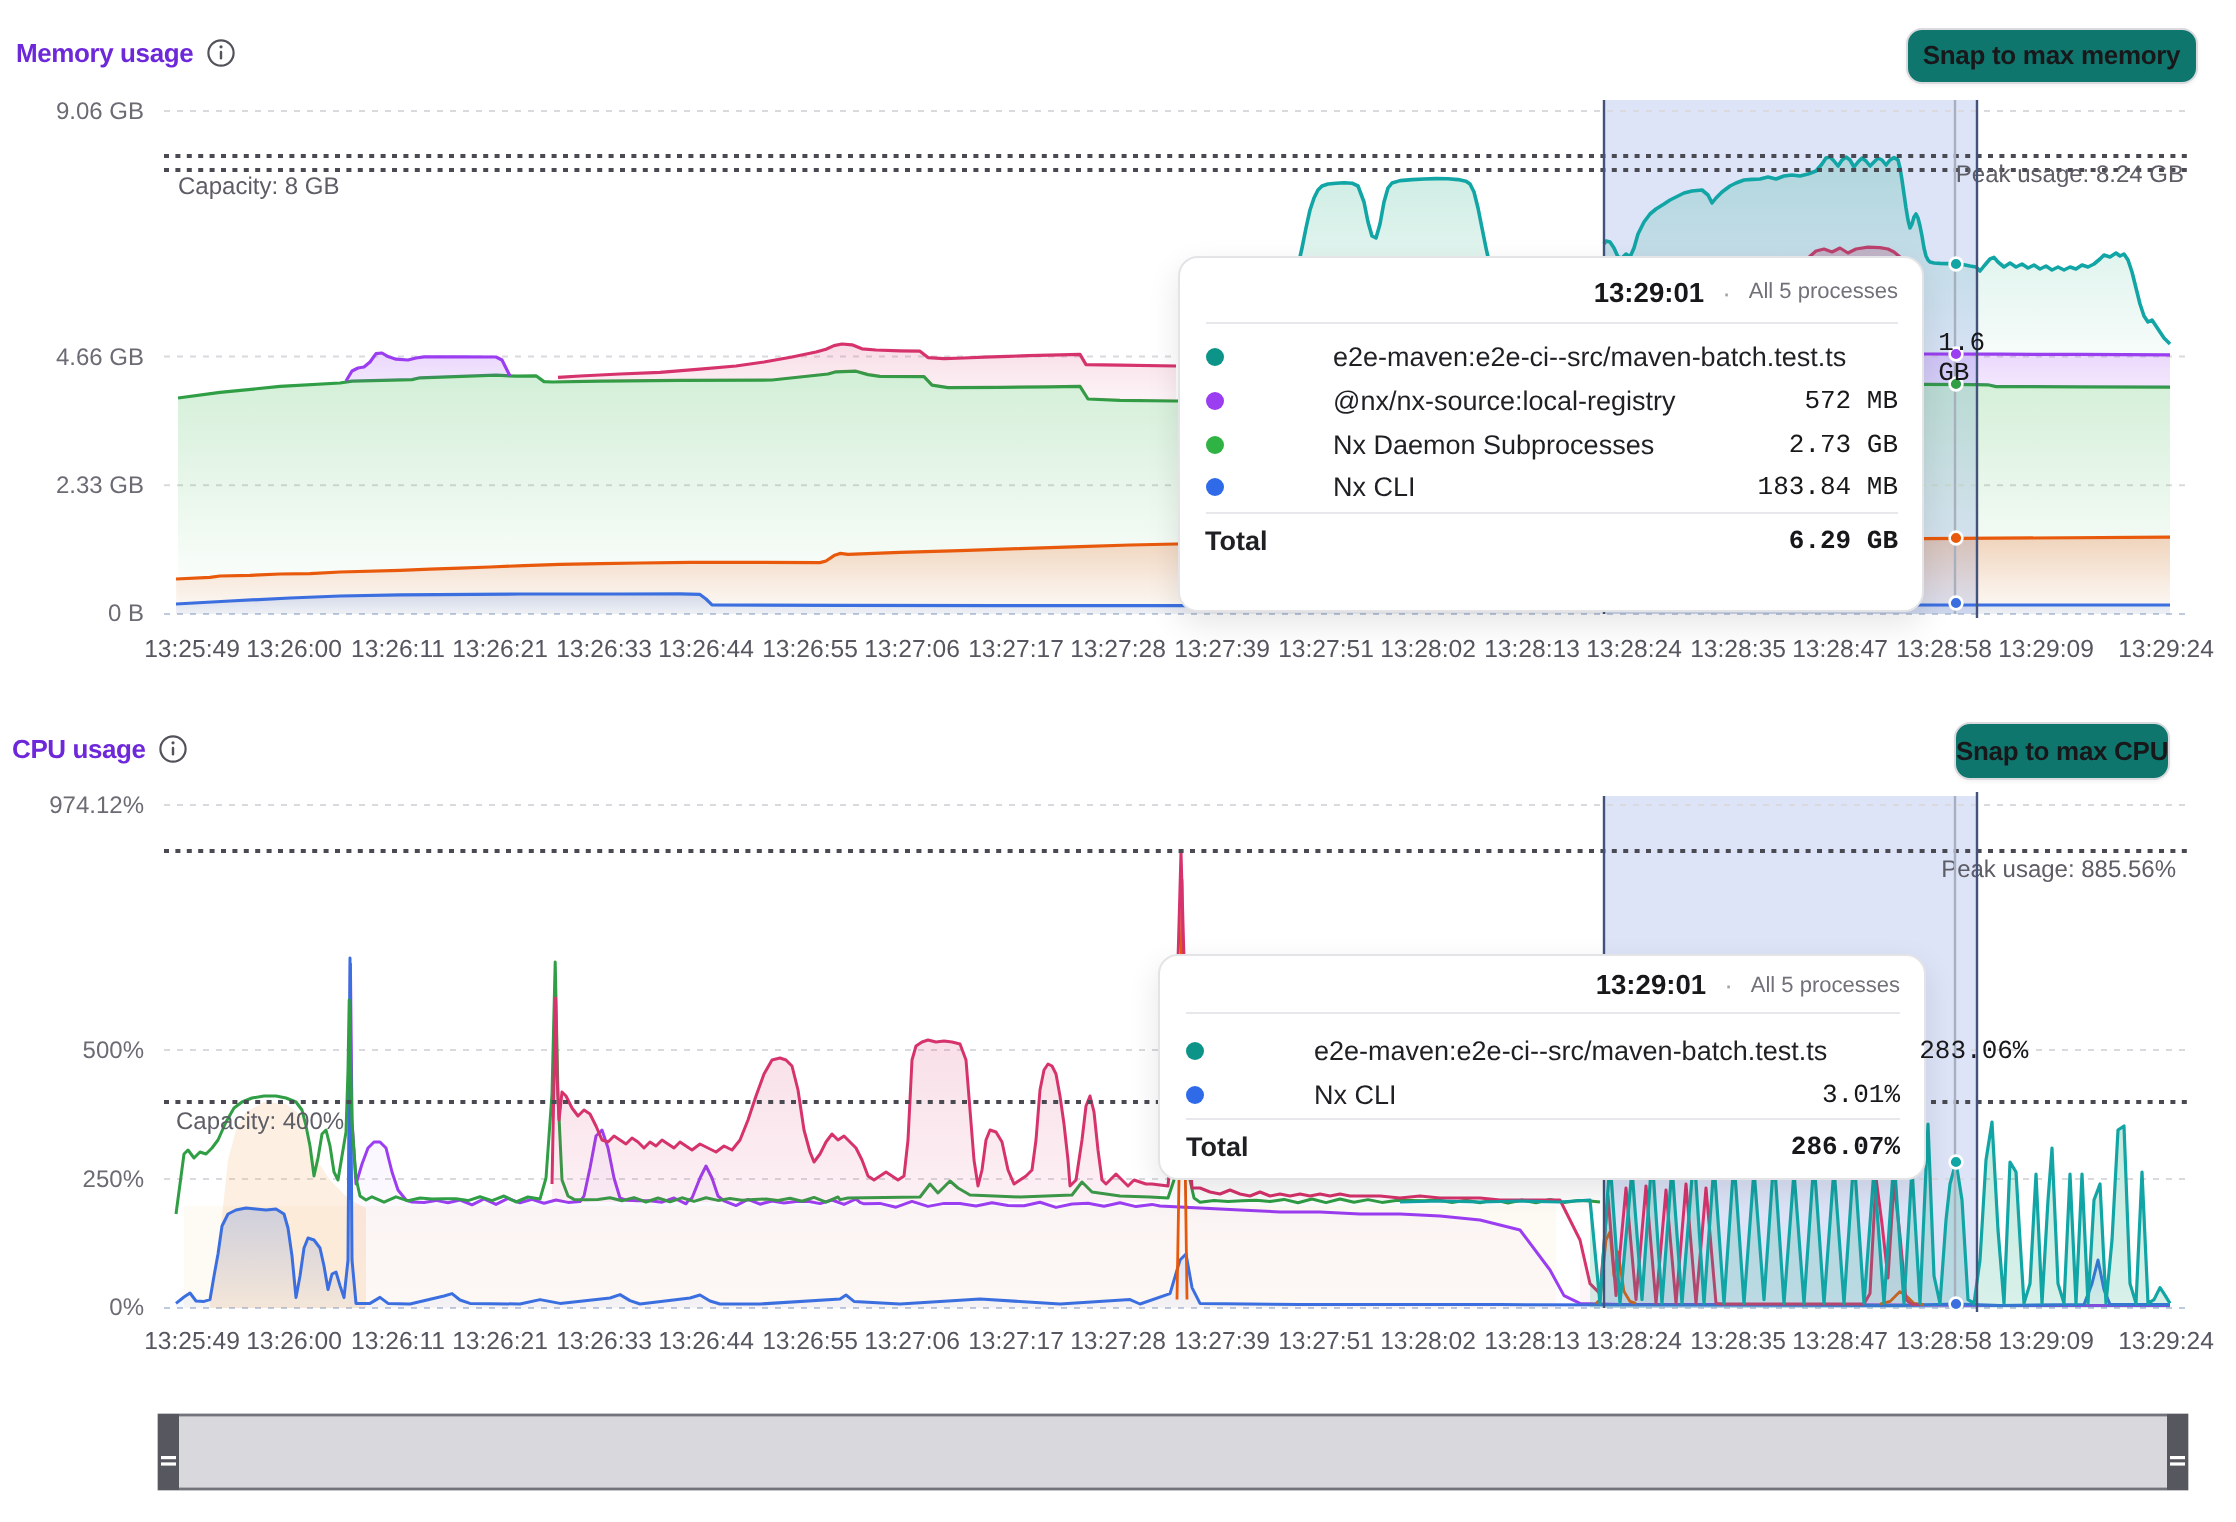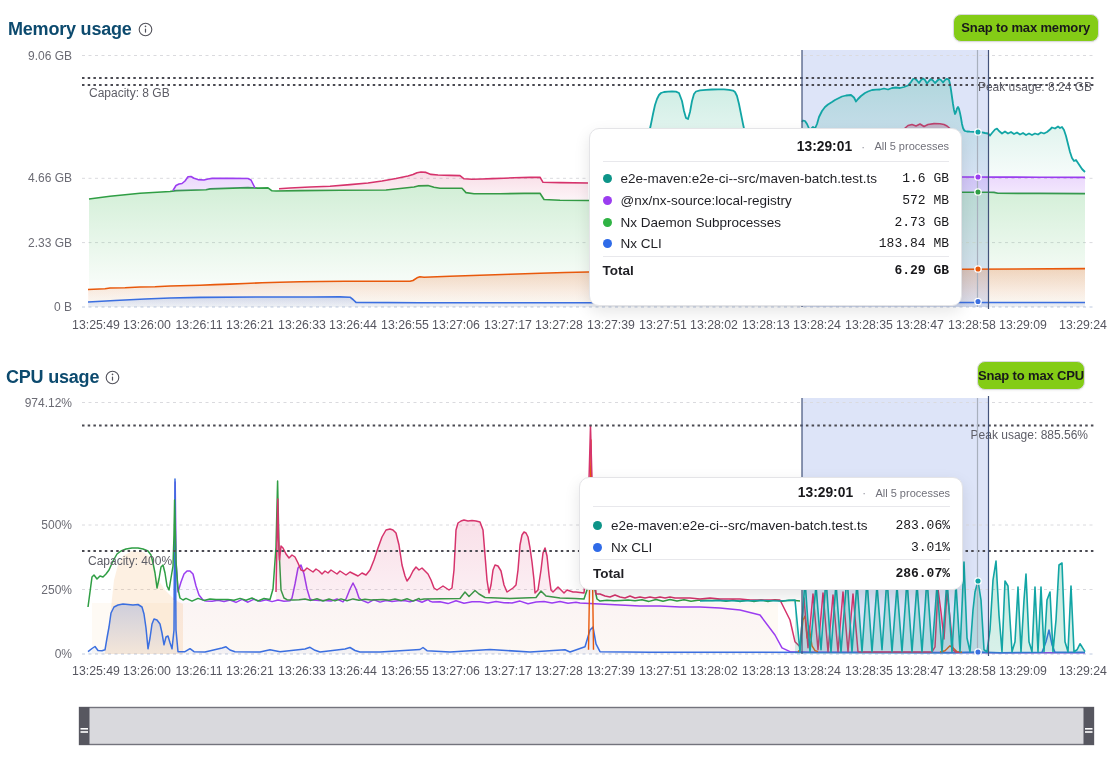--- a/index.html
+++ b/index.html
@@ -1,26 +1,26 @@
 <!DOCTYPE html>
 <html><head><meta charset="utf-8">
 <style>
 * { margin:0; padding:0; box-sizing:border-box; }
 html,body { width:1118px; height:761px; background:#fff; font-family:"Liberation Sans", sans-serif; }
 .page { position:relative; width:1118px; height:761px; overflow:hidden; }
 .page > svg { position:absolute; left:0; top:0; }
-.title { position:absolute; display:flex; align-items:center; gap:6px; font-size:18px; font-weight:bold; color:#0c4a6e; letter-spacing:-0.2px; }
-.btn { position:absolute; display:flex; align-items:center; justify-content:center; background:#84cc16; border:1px solid #d9d9de; border-radius:8px; font-size:13px; font-weight:bold; color:#18181b; letter-spacing:-0.15px; box-shadow:0 1px 2px rgba(0,0,0,0.05); white-space:nowrap; }
+.title { position:absolute; display:flex; align-items:center; gap:6px; font-size:13px; font-weight:bold; color:#6d28d9; letter-spacing:-0.2px; }
+.btn { position:absolute; display:flex; align-items:center; justify-content:center; background:#0f766e; border:1px solid #d9d9de; border-radius:8px; font-size:13px; font-weight:bold; color:#18181b; letter-spacing:-0.15px; box-shadow:0 1px 2px rgba(0,0,0,0.05); white-space:nowrap; }
 .tip { position:absolute; background:#fff; border:1px solid #e4e4e7; border-radius:10px; box-shadow:0 6px 16px rgba(0,0,0,0.10); padding:0 12px 0 13px; }
 .th { display:flex; align-items:center; border-bottom:1px solid #e8e8ec; font-size:13.8px; color:#18181b; padding-top:2px;justify-content:flex-end; }
 .th b { font-weight:bold; }
 .th .sep { color:#a1a1aa; margin:0 9px; font-size:13px; }
 .th .sub { color:#71717a; font-size:11px; font-weight:normal; }
 .trows { padding-top:6px; }
-.tr { height:21.7px; display:flex; align-items:center; }
+.tr { height:21.7px; display:flex; align-items:center;gap:46px; }
 .dot { width:9px; height:9px; border-radius:50%; flex:0 0 9px; margin-right:9px; }
 .tl { font-size:13.5px; color:#1f1f24; white-space:nowrap; }
 .tv { margin-left:auto; font-family:"Liberation Mono", monospace; font-size:13px; color:#18181b; }
 .tt { border-top:1px solid #e8e8ec; display:flex; align-items:center; }
 .tt .tl b { font-weight:bold; }
 .tvb { font-weight:bold; }
 </style></head>
 <body>
 <div class="page">
 <svg width="1118" height="761" viewBox="0 0 1118 761" font-family="Liberation Sans, sans-serif">

